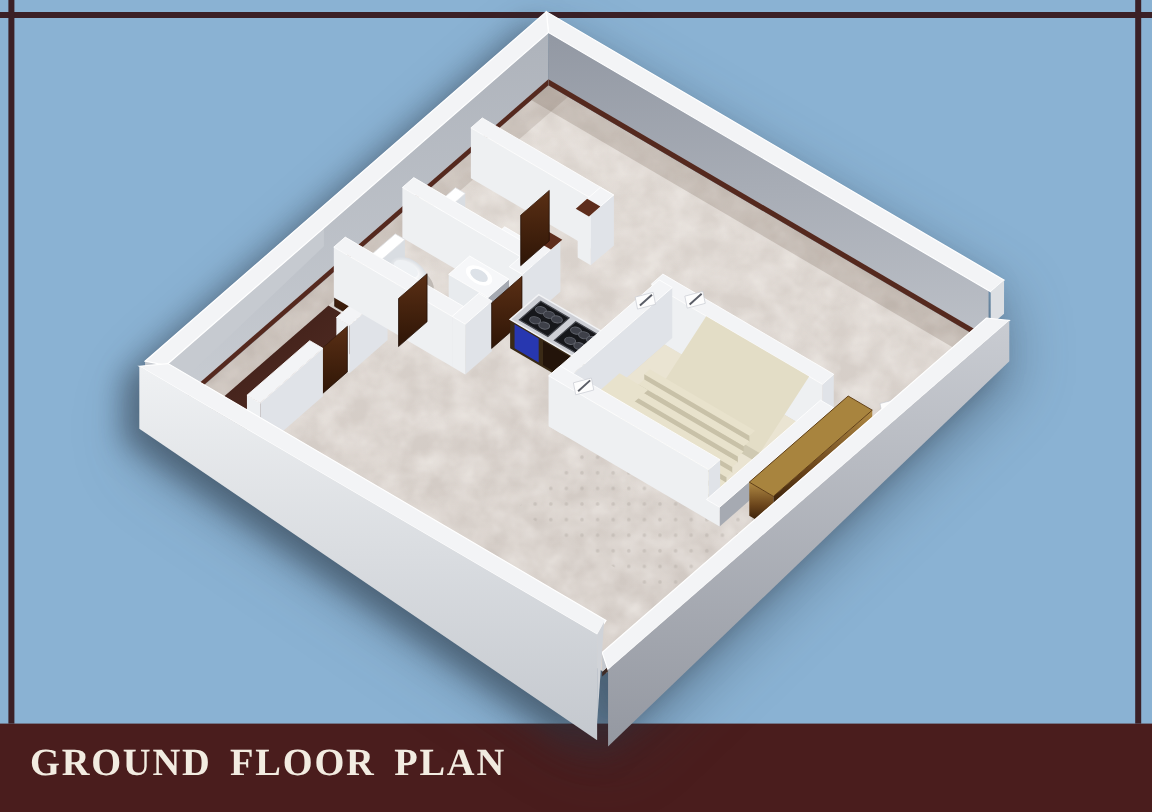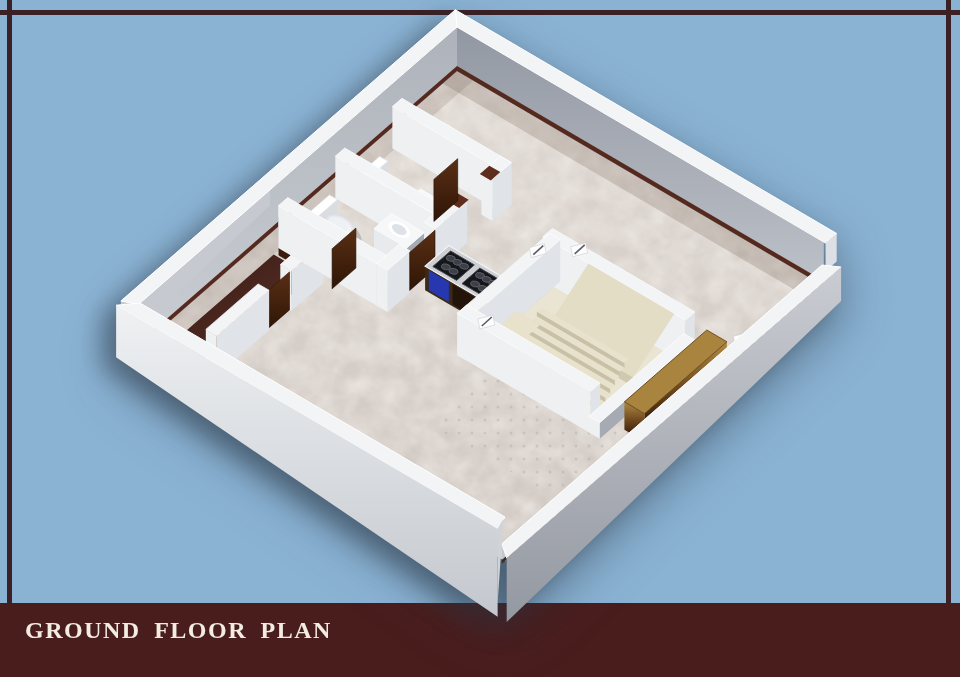--- a/index.html
+++ b/index.html
@@ -5,21 +5,21 @@
   html,body{margin:0;padding:0;}
   body{width:960px;height:677px;overflow:hidden;position:relative;
        font-family:"Liberation Sans",sans-serif;}
   .stage{position:absolute;inset:0;width:960px;height:677px;overflow:hidden;}
   .frame-line{position:absolute;z-index:1;}
   #frame-top{left:0;top:10px;width:960px;height:5px;}
   #frame-left{left:7px;top:0;width:5px;height:603px;}
   #frame-right{left:946px;top:0;width:5px;height:603px;}
   .footer-bar{position:absolute;left:0;top:603px;width:960px;height:74px;z-index:2;}
   .footer-title{position:absolute;left:25px;top:14px;
-    font-family:"Liberation Serif",serif;font-weight:700;font-size:24px;
+    font-family:"Liberation Serif",serif;font-weight:700;font-size:32px;
     letter-spacing:1.5px;word-spacing:6px;white-space:nowrap;}
   .plan-svg{position:absolute;left:0;top:0;z-index:3;
     filter:drop-shadow(-14px 10px 12px rgba(40,52,66,0.50))
            drop-shadow(8px 16px 22px rgba(40,52,66,0.30));}
 </style>
 </head>
 <body style="background: rgb(138, 178, 211);">
 
 <div class="stage">
   <div id="frame-top" class="frame-line" style="background: rgb(59, 32, 38);"></div>

